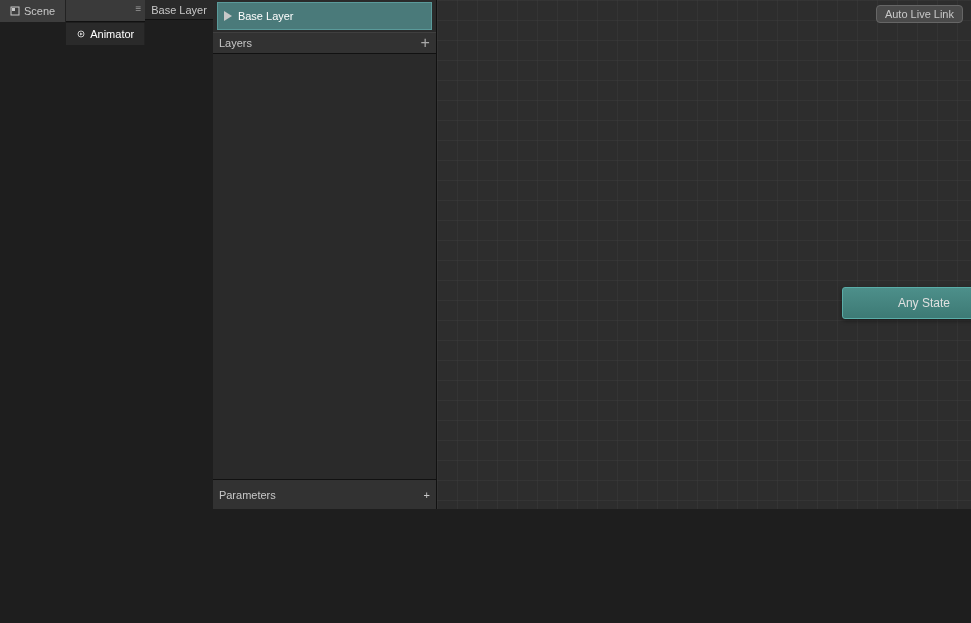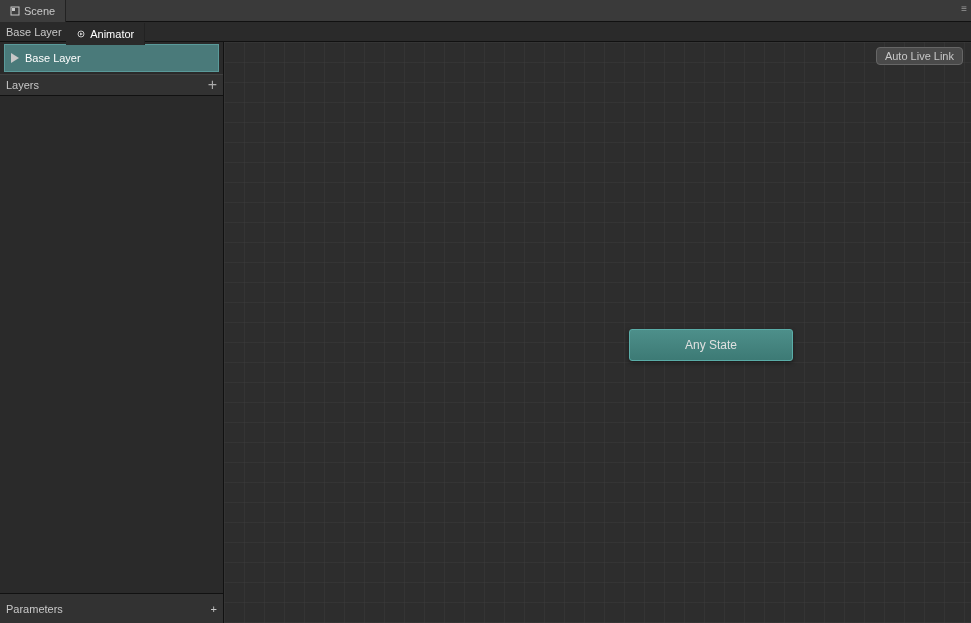--- a/index.html
+++ b/index.html
@@ -13,23 +13,23 @@
       height: 623px;
       background: #1e1e1e;
       font-family: Arial, sans-serif;
       font-size: 12px;
       color: #c8c8c8;
       overflow: hidden;
     }
 
     .window {
       width: 971px;
-      height: 623px;
-      display: flex;
-      flex-direction: column;
+      height: 509px;
+      display: flex;
+      flex-direction: row;
     }
 
     
     .tab-bar {
       display: flex;
       align-items: center;
       background: #3a3a3a;
       height: 22px;
       border-bottom: 1px solid #111;
       position: relative;

